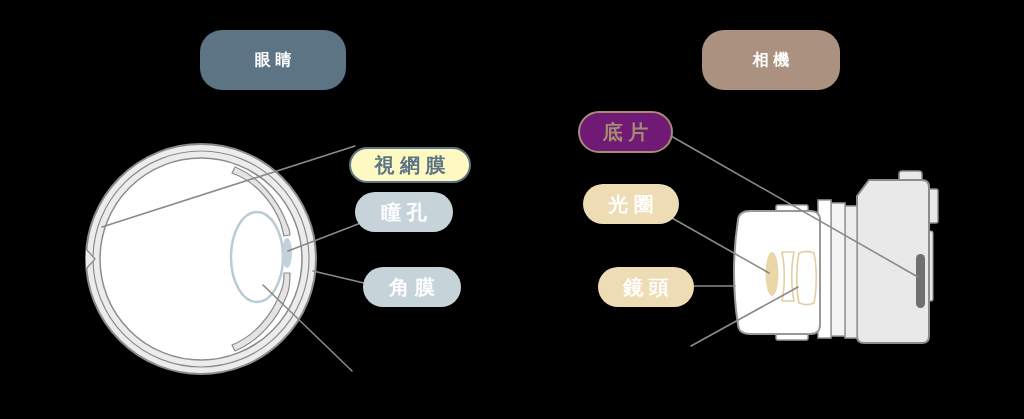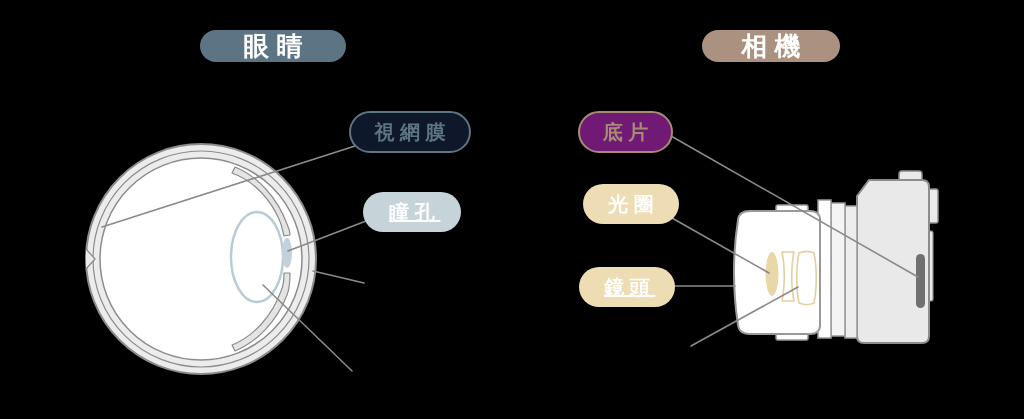--- a/index.html
+++ b/index.html
@@ -17,49 +17,50 @@
     display:flex;align-items:center;justify-content:center;
     box-sizing:border-box;
     font-weight:bold;
     letter-spacing:0.28em;
     text-indent:0.28em;
     line-height:1;
     white-space:nowrap;
     user-select:none;
   }
   .badge{
-    height:32px;border-radius:22px;
-    font-size:26px;color:var(--label-text,#fff);
+    height:60px;border-radius:22px;
+    font-size:16px;color:var(--label-text,#fff);
   }
   .badge-eye{left:200px;top:30px;width:146px;background:var(--eye-badge-bg,#5d7484);}
   .badge-camera{left:702px;top:30px;width:138px;background:var(--camera-badge-bg,#ab9280);}
 
   .tag{height:40px;border-radius:20px;font-size:20px;}
   .tag-outline-eye{
-    height:42px;border-radius:21px;
-    background:#0f172a;
+    height:36px;border-radius:21px;
+    background:#fef9c3;
     border:2.5px solid var(--eye-outline-color,#5d7484);
     color:var(--eye-outline-color,#5d7484);
+    margin-top:36px;
   }
   .tag-outline-camera{
     height:42px;border-radius:21px;
     background:#701a75;
     border:2.5px solid var(--camera-outline-color,#a58c72);
     color:var(--camera-outline-color,#a58c72);
   }
   .tag-fill-eye{background:var(--eye-label-fill,#c6d4da);color:var(--label-text,#fff);}
   .tag-fill-camera{background:var(--camera-label-fill,#eddcb4);color:var(--label-text,#fff);}
 
   .pos-retina{left:349px;top:111px;width:122px;}
-  .pos-pupil{left:363px;top:192px;width:98px;text-decoration:underline;}
+  .pos-pupil{left:355px;top:192px;width:98px;}
   .pos-cornea{left:363px;top:267px;width:98px;}
   .pos-crystalline{left:349px;top:342px;width:124px;}
   .pos-film{left:578px;top:111px;width:95px;}
   .pos-aperture{left:583px;top:184px;width:96px;}
-  .pos-lens{left:579px;top:267px;width:96px;text-decoration:underline;}
+  .pos-lens{left:598px;top:267px;width:96px;}
   .pos-focus{left:556px;top:342px;width:146px;}
 </style>
 </head>
 <body>
 
 <div class="stage">
 
   <svg width="1024" height="419" viewBox="0 0 1024 419">
 
     <g>
@@ -114,18 +115,19 @@
       <line x1="658" y1="286" x2="735" y2="286"></line>
       <line x1="691" y1="346" x2="798" y2="287"></line>
     </g>
   </svg>
 
   <div class="pill badge badge-eye">眼睛</div>
   <div class="pill badge badge-camera">相機</div>
 
   <div class="pill tag tag-outline-eye pos-retina">視網膜</div>
   <div class="pill tag tag-fill-eye pos-pupil">瞳孔</div>
+  <div class="pill tag tag-fill-eye pos-cornea">角膜</div>
 
   <div class="pill tag tag-outline-camera pos-film">底片</div>
   <div class="pill tag tag-fill-camera pos-aperture">光圈</div>
   <div class="pill tag tag-fill-camera pos-lens">鏡頭</div>
 
 </div>
 
 </body></html>

